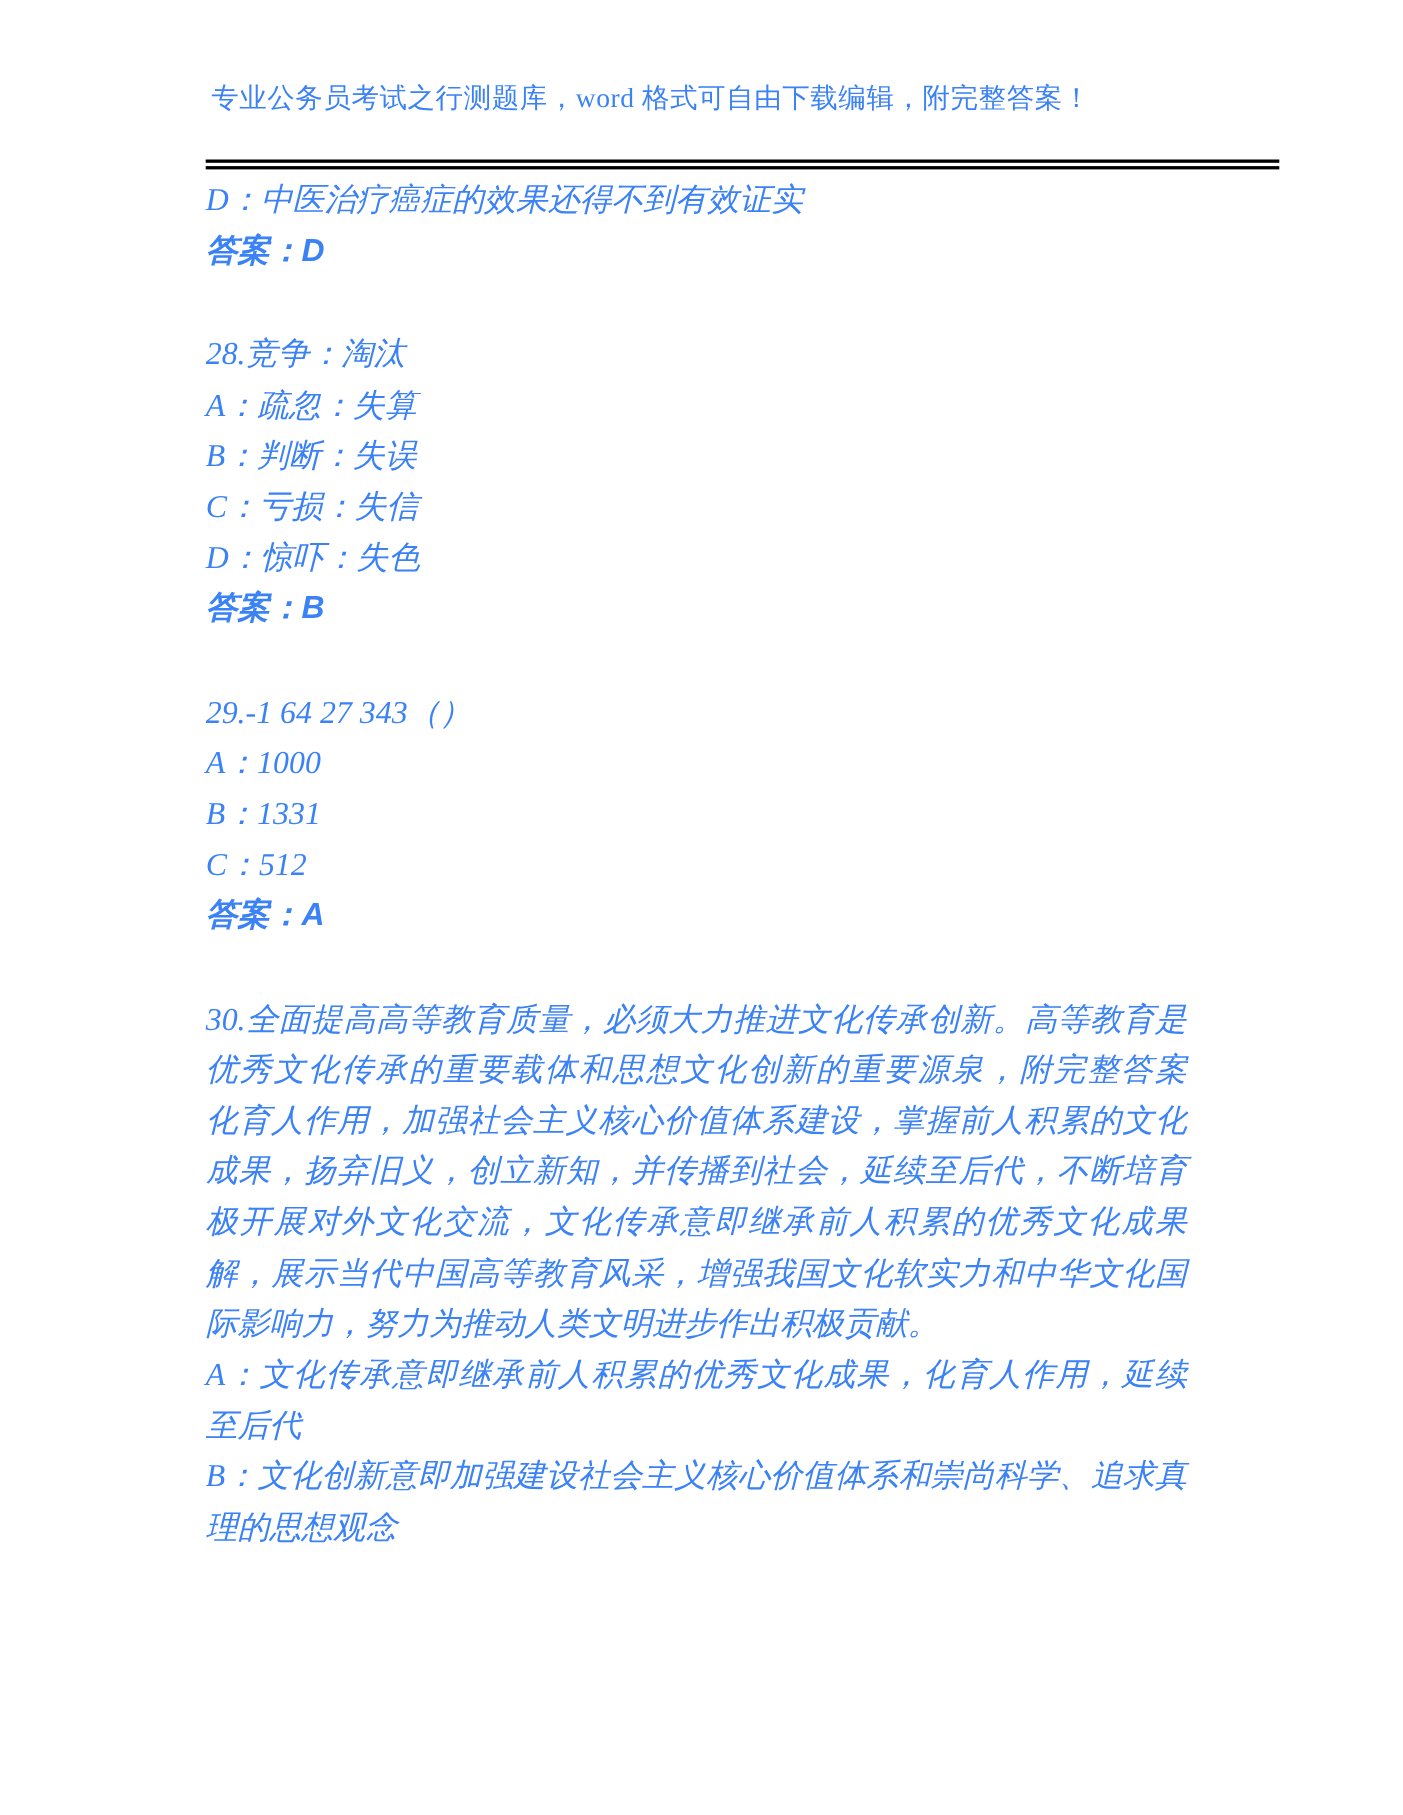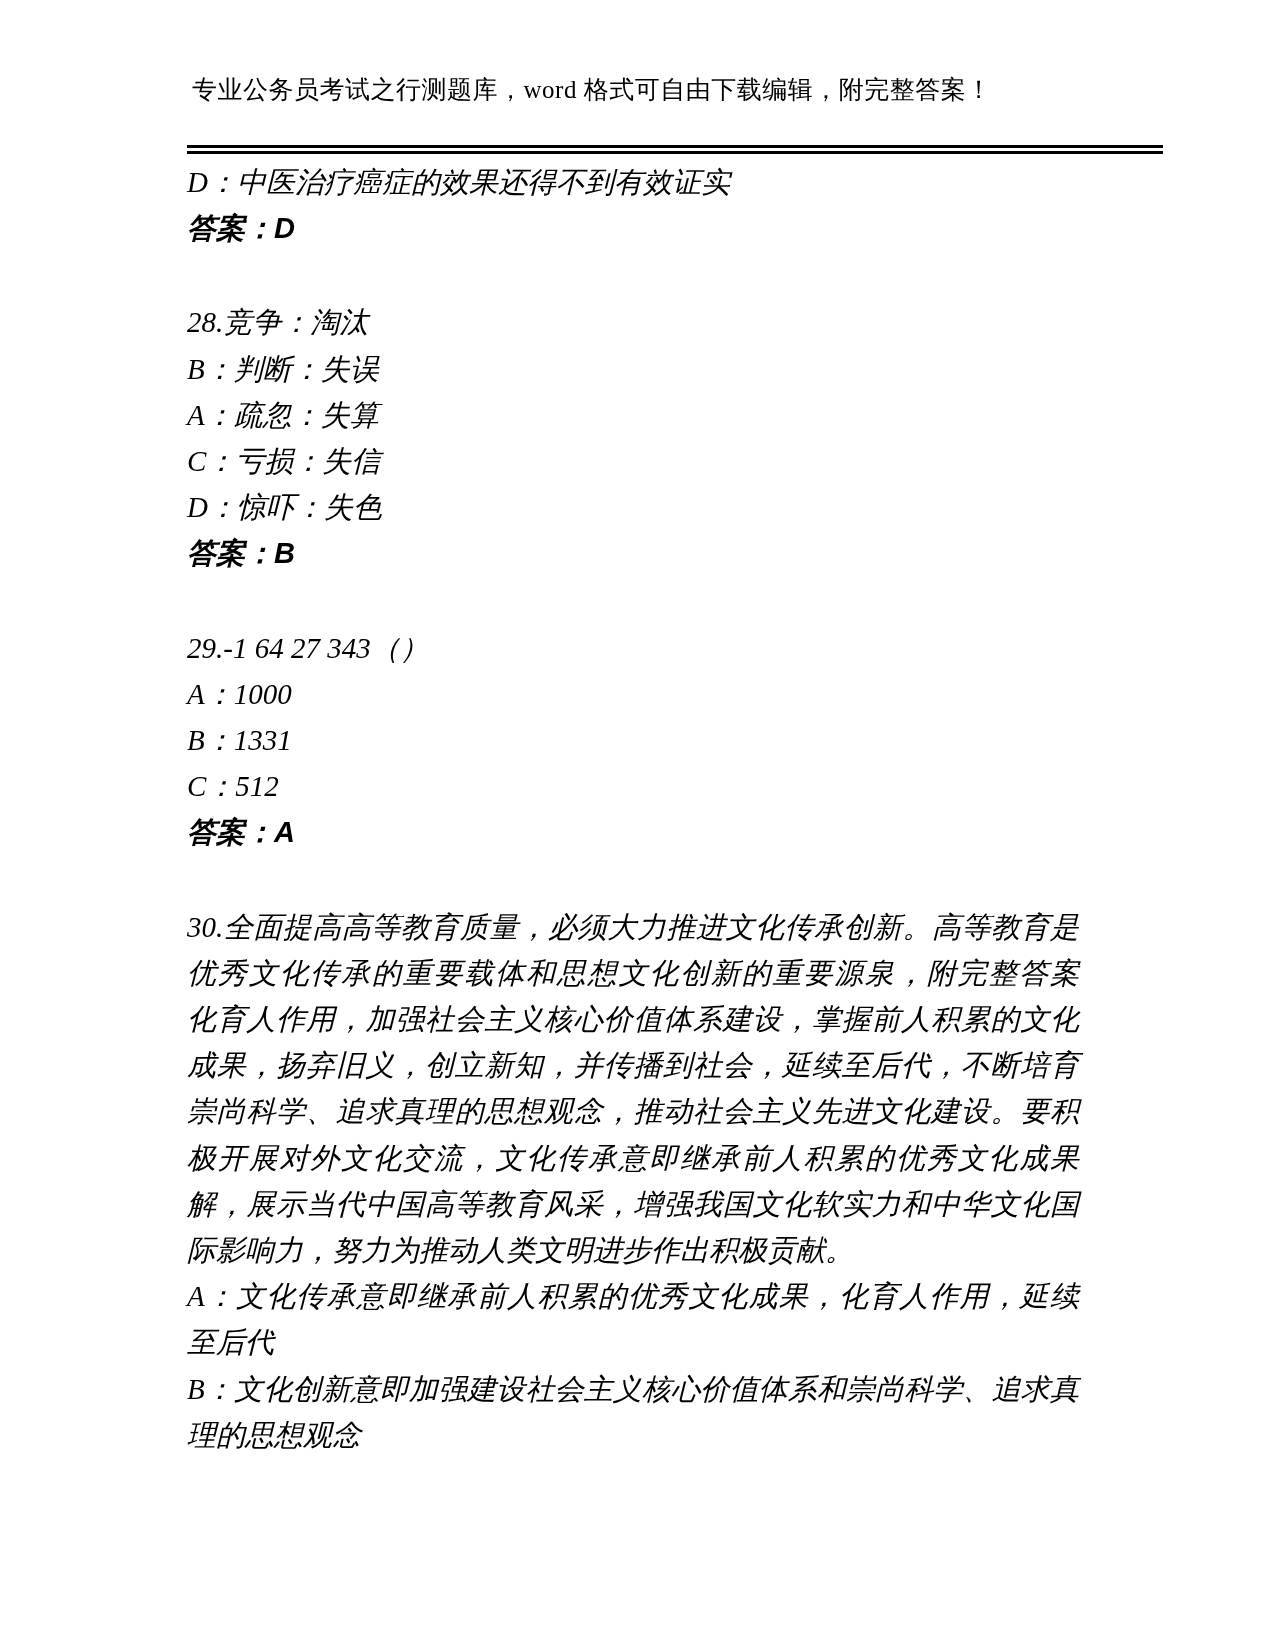--- a/index.html
+++ b/index.html
@@ -5,21 +5,21 @@
   html, body {
     margin: 0;
     padding: 0;
     background: #ffffff;
   }
   .page {
     position: relative;
     width: 1267px;
     height: 1650px;
     background: #ffffff;
-    color: #000000;
+    color: #3b82f6;
     font-family: "Liberation Serif", "DejaVu Serif", serif;
     overflow: hidden;
   }
   .header-title {
     position: absolute;
     left: 192px;
     top: 74px;
     font-size: 25px;
     line-height: 1.25;
     letter-spacing: 0.5px;
@@ -71,41 +71,40 @@
 
   <div class="doc-body">
 
     <div class="block">
       <p class="line">D：中医治疗癌症的效果还得不到有效证实</p>
       <p class="line answer">答案：D</p>
     </div>
 
     <div class="block">
       <p class="line">28.竞争：淘汰</p>
+      <p class="line">A：疏忽：失算</p>
       <p class="line">B：判断：失误</p>
-      <p class="line">A：疏忽：失算</p>
       <p class="line">C：亏损：失信</p>
       <p class="line">D：惊吓：失色</p>
       <p class="line answer">答案：B</p>
     </div>
 
     <div class="block">
       <p class="line">29.-1 64 27 343（）</p>
       <p class="line">A：1000</p>
       <p class="line">B：1331</p>
       <p class="line">C：512</p>
       <p class="line answer">答案：A</p>
     </div>
 
     <div class="block">
       <p class="line just">30.全面提高高等教育质量，必须大力推进文化传承创新。高等教育是</p>
       <p class="line just">优秀文化传承的重要载体和思想文化创新的重要源泉，附完整答案</p>
       <p class="line just">化育人作用，加强社会主义核心价值体系建设，掌握前人积累的文化</p>
       <p class="line just">成果，扬弃旧义，创立新知，并传播到社会，延续至后代，不断培育</p>
-      <p class="line just">崇尚科学、追求真理的思想观念，推动社会主义先进文化建设。要积</p>
       <p class="line just">极开展对外文化交流，文化传承意即继承前人积累的优秀文化成果</p>
       <p class="line just">解，展示当代中国高等教育风采，增强我国文化软实力和中华文化国</p>
       <p class="line">际影响力，努力为推动人类文明进步作出积极贡献。</p>
       <p class="line just">A：文化传承意即继承前人积累的优秀文化成果，化育人作用，延续</p>
       <p class="line">至后代</p>
       <p class="line just">B：文化创新意即加强建设社会主义核心价值体系和崇尚科学、追求真</p>
       <p class="line">理的思想观念</p>
     </div>
 
   </div>

